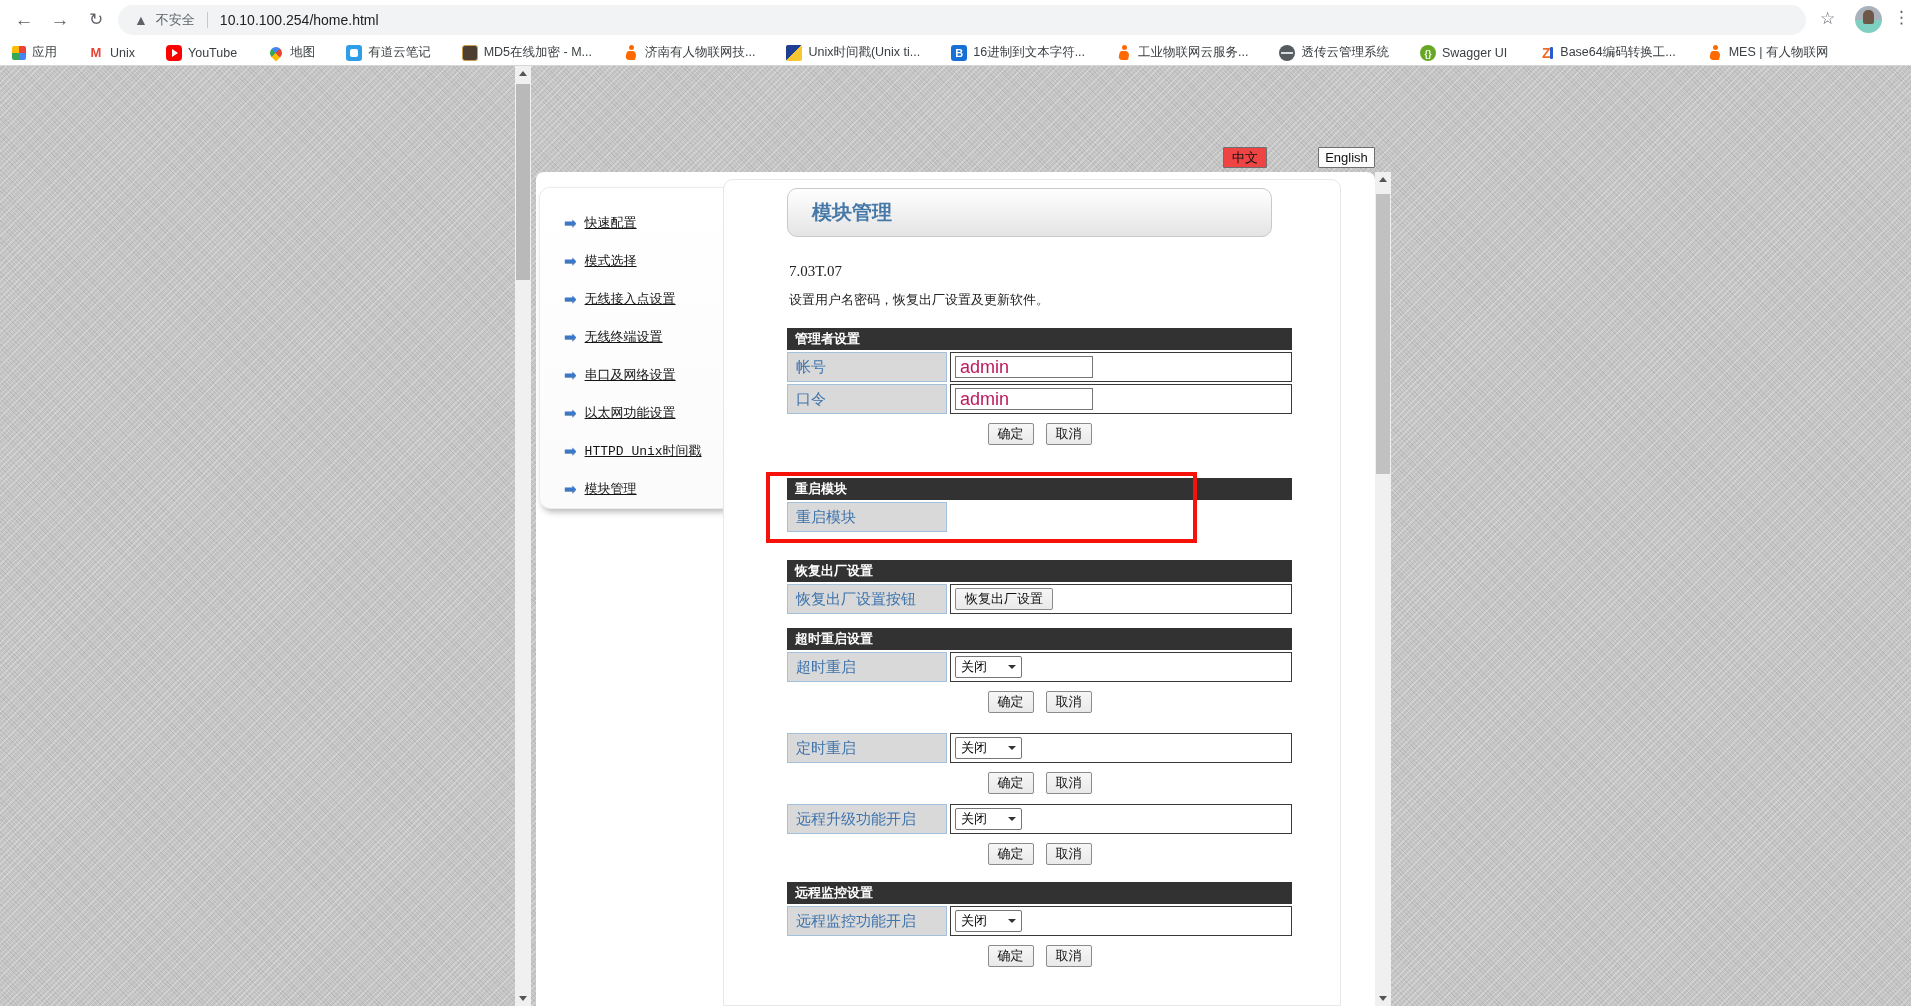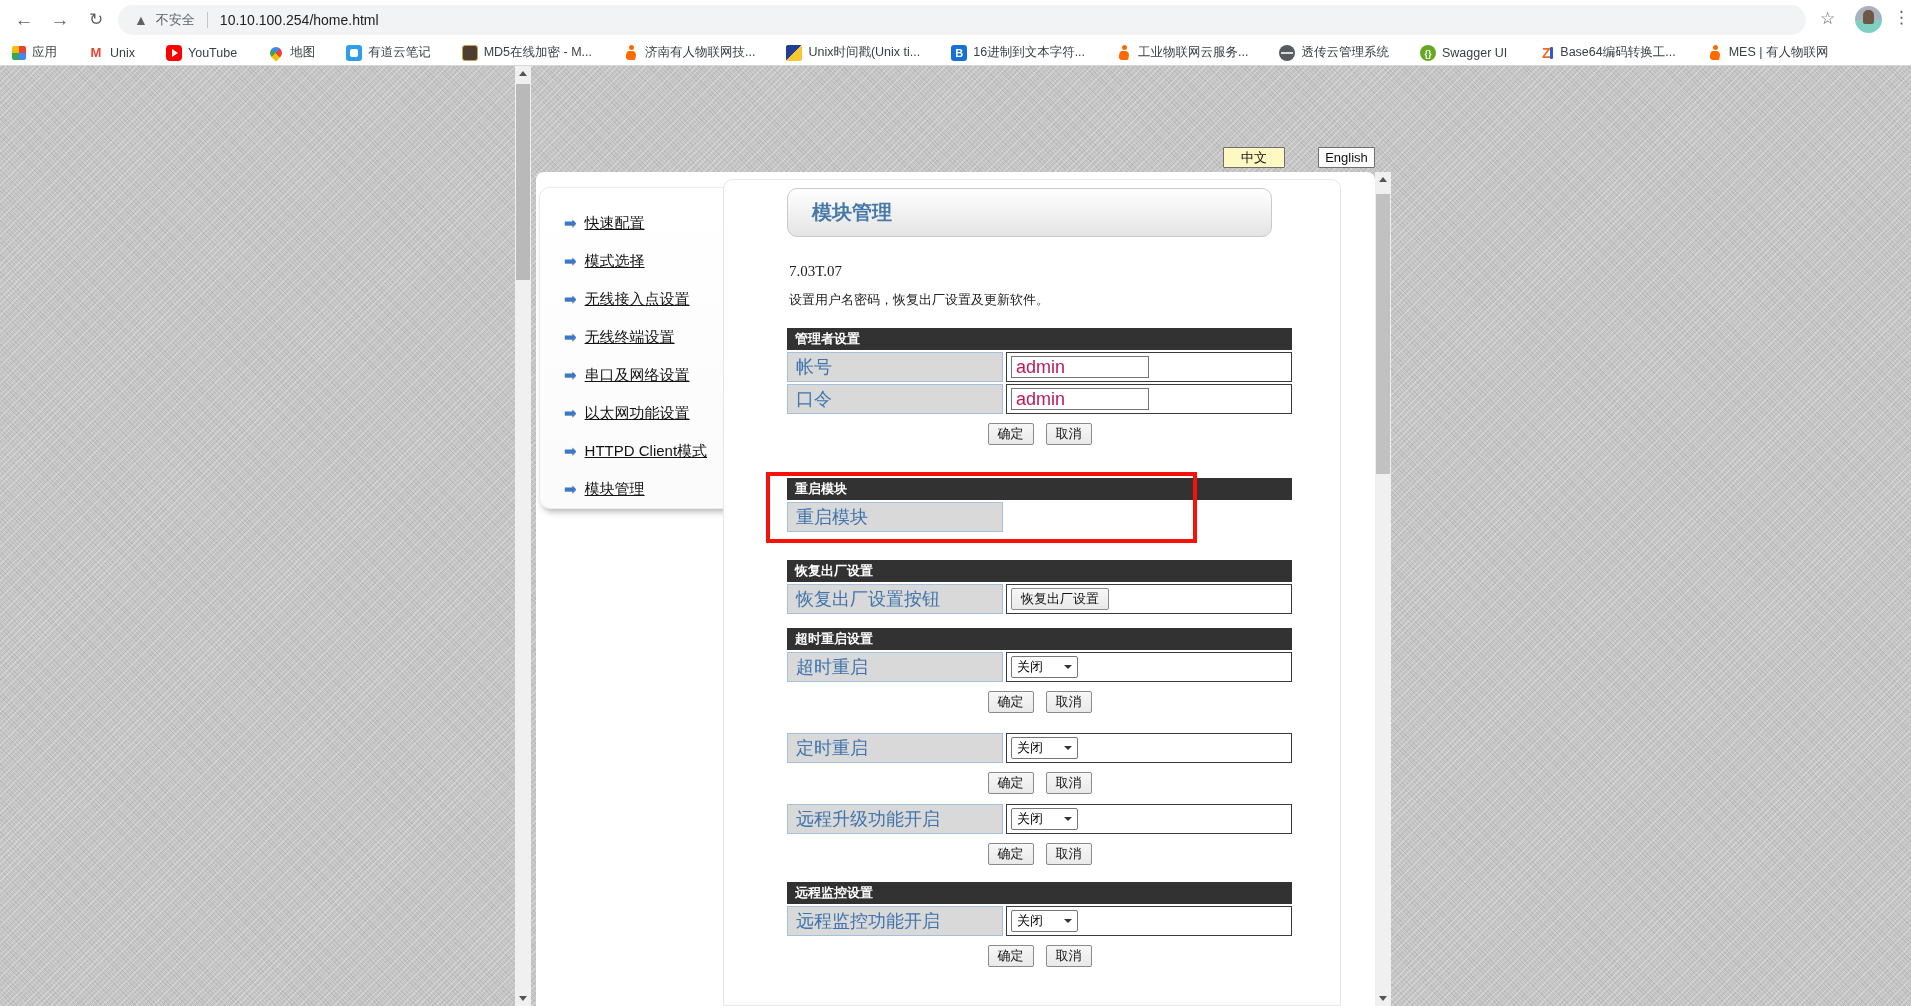--- a/index.html
+++ b/index.html
@@ -52,57 +52,57 @@
   
   .page-bg { position:absolute; left:0; top:66px; width:1911px; height:940px; background-color:#c6c6c6;
     background-image:
       repeating-linear-gradient(135deg, rgba(255,255,255,.28) 0 1px, transparent 1px 4px),
       repeating-linear-gradient(45deg, rgba(110,110,110,.14) 0 1px, transparent 1px 3px); }
 
   .sheet { position:absolute; left:536px; top:172px; width:839px; height:834px; background:#fff; border-radius:8px 8px 0 0; }
 
   .lang-btn { position:absolute; height:21px; border:1px solid #6f6f6f; font-size:13px; line-height:19px;
               text-align:center; cursor:pointer; color:#111; border-radius:1px; }
-  .lang-zh { left:1223px; top:147px; width:62px; background:#fef9c3; }
+  .lang-zh { left:1223px; top:147px; width:44px; background:#ef4444; }
   .lang-en { left:1318px; top:147px; width:57px; background:#fbfbfb; }
 
   
   .sbar { position:absolute; width:16px; background:#f0f0f0; }
   .sbar-left { left:515px; top:66px; height:940px; }
   .sbar-right { left:1375px; top:172px; height:834px; }
   .sb-arrow { position:absolute; left:0; width:16px; height:16px; cursor:pointer; }
   .sb-arrow::before { content:""; position:absolute; left:4px; border-left:4px solid transparent; border-right:4px solid transparent; }
   .sb-up { top:0; } .sb-up::before { top:5px; border-bottom:5px solid #555; }
   .sb-down { bottom:0; } .sb-down::before { top:6px; border-top:5px solid #555; }
   .sb-thumb { position:absolute; left:1px; width:14px; background:#b9b9b9; cursor:pointer; }
   .sbar-left .sb-thumb { top:18px; height:196px; }
   .sbar-right .sb-thumb { top:22px; height:280px; background:#c1c1c1; }
 
   
   .menu-panel { position:absolute; left:540px; top:188px; width:191px; height:320px; background:linear-gradient(#ffffff,#fbfbfb);
                 border-radius:10px; box-shadow:0 0 0 1px #ececec, 2px 4px 6px rgba(0,0,0,.28); padding:16px 0 0 24px; }
   .menu-item { display:flex; align-items:center; gap:8px; height:38px; cursor:pointer; }
   .menu-arrow { color:#3a78c9; font-size:15px; text-shadow:0 1px 0 rgba(20,60,120,.5); }
-  .menu-link { font-family:Liberation Sans, sans-serif; font-size:15px; color:#141414; text-decoration:underline; }
+  .menu-link { font-family:Liberation Mono, monospace; font-size:13px; color:#141414; text-decoration:underline; }
 
   
   .outer-box { position:absolute; left:723px; top:179px; width:618px; height:827px; background:#fff;
                border:1px solid #e7e7e7; border-radius:10px 10px 0 0; }
   .title-box { position:absolute; left:787px; top:188px; width:485px; height:49px; border:1px solid #c9c9c9; border-radius:10px;
                background:linear-gradient(#ffffff,#e4e4e4); display:flex; align-items:center; padding-left:24px;
                box-shadow:inset 0 1px 0 #fff; }
   .title-box span { font-size:20px; font-weight:bold; color:#4678a8; }
   .version { position:absolute; left:789px; top:263px; font-family:"Liberation Serif", serif; font-size:15px; color:#222; }
   .desc { position:absolute; left:789px; top:291px; font-size:13px; color:#222; }
 
   .sections { position:absolute; left:787px; top:328px; width:505px; }
   .section-header { height:22px; background:#323232; color:#fff; font-size:13px; font-weight:bold;
                     line-height:22px; padding-left:8px; }
   .section-row { display:flex; margin-top:2px; height:30px; }
-  .row-label { width:216px; background:#d9d9d9; border:1px solid #a3c0dc; color:#3f74ad; font-size:18px;
+  .row-label { width:160px; background:#d9d9d9; border:1px solid #a3c0dc; color:#3f74ad; font-size:15px;
                display:flex; align-items:center; padding-left:8px; }
   .row-control { flex:1; margin-left:3px; border:1px solid #3a3a3a; background:#fff; display:flex; align-items:center; padding-left:4px; }
   .text-input { width:138px; height:22px; border:1px solid #767676; font-size:18px; padding:0 4px; color:#be185d;
                 font-family:"Liberation Sans", sans-serif; }
   .form-button { min-width:38px; height:22px; background:linear-gradient(#f7f7f7,#e9e9e9); border:1px solid #8b8b8b;
                  border-radius:2px; font-size:13px; color:#111; padding:0 9px; cursor:pointer;
                  font-family:"Liberation Sans", sans-serif; }
   .select { height:22px; min-width:48px; border:1px solid #767676; border-radius:2px; background:#fff;
             display:flex; align-items:center; gap:21px; padding:0 5px; font-size:13px; cursor:pointer; }
   .sel-caret { width:0; height:0; border:4px solid transparent; border-top-color:#333; margin-top:4px; }
@@ -220,21 +220,21 @@
     <div class="menu-item">
       <span class="menu-arrow">➡</span>
       <span class="menu-link">串口及网络设置</span>
     </div>
     <div class="menu-item">
       <span class="menu-arrow">➡</span>
       <span class="menu-link">以太网功能设置</span>
     </div>
     <div class="menu-item">
       <span class="menu-arrow">➡</span>
-      <span class="menu-link">HTTPD Client模式</span>
+      <span class="menu-link">HTTPD Unix时间戳</span>
     </div>
     <div class="menu-item">
       <span class="menu-arrow">➡</span>
       <span class="menu-link">模块管理</span>
     </div>
   </div>
 
 <div class="outer-box"></div>
 <div class="title-box">
   <span>模块管理</span>

